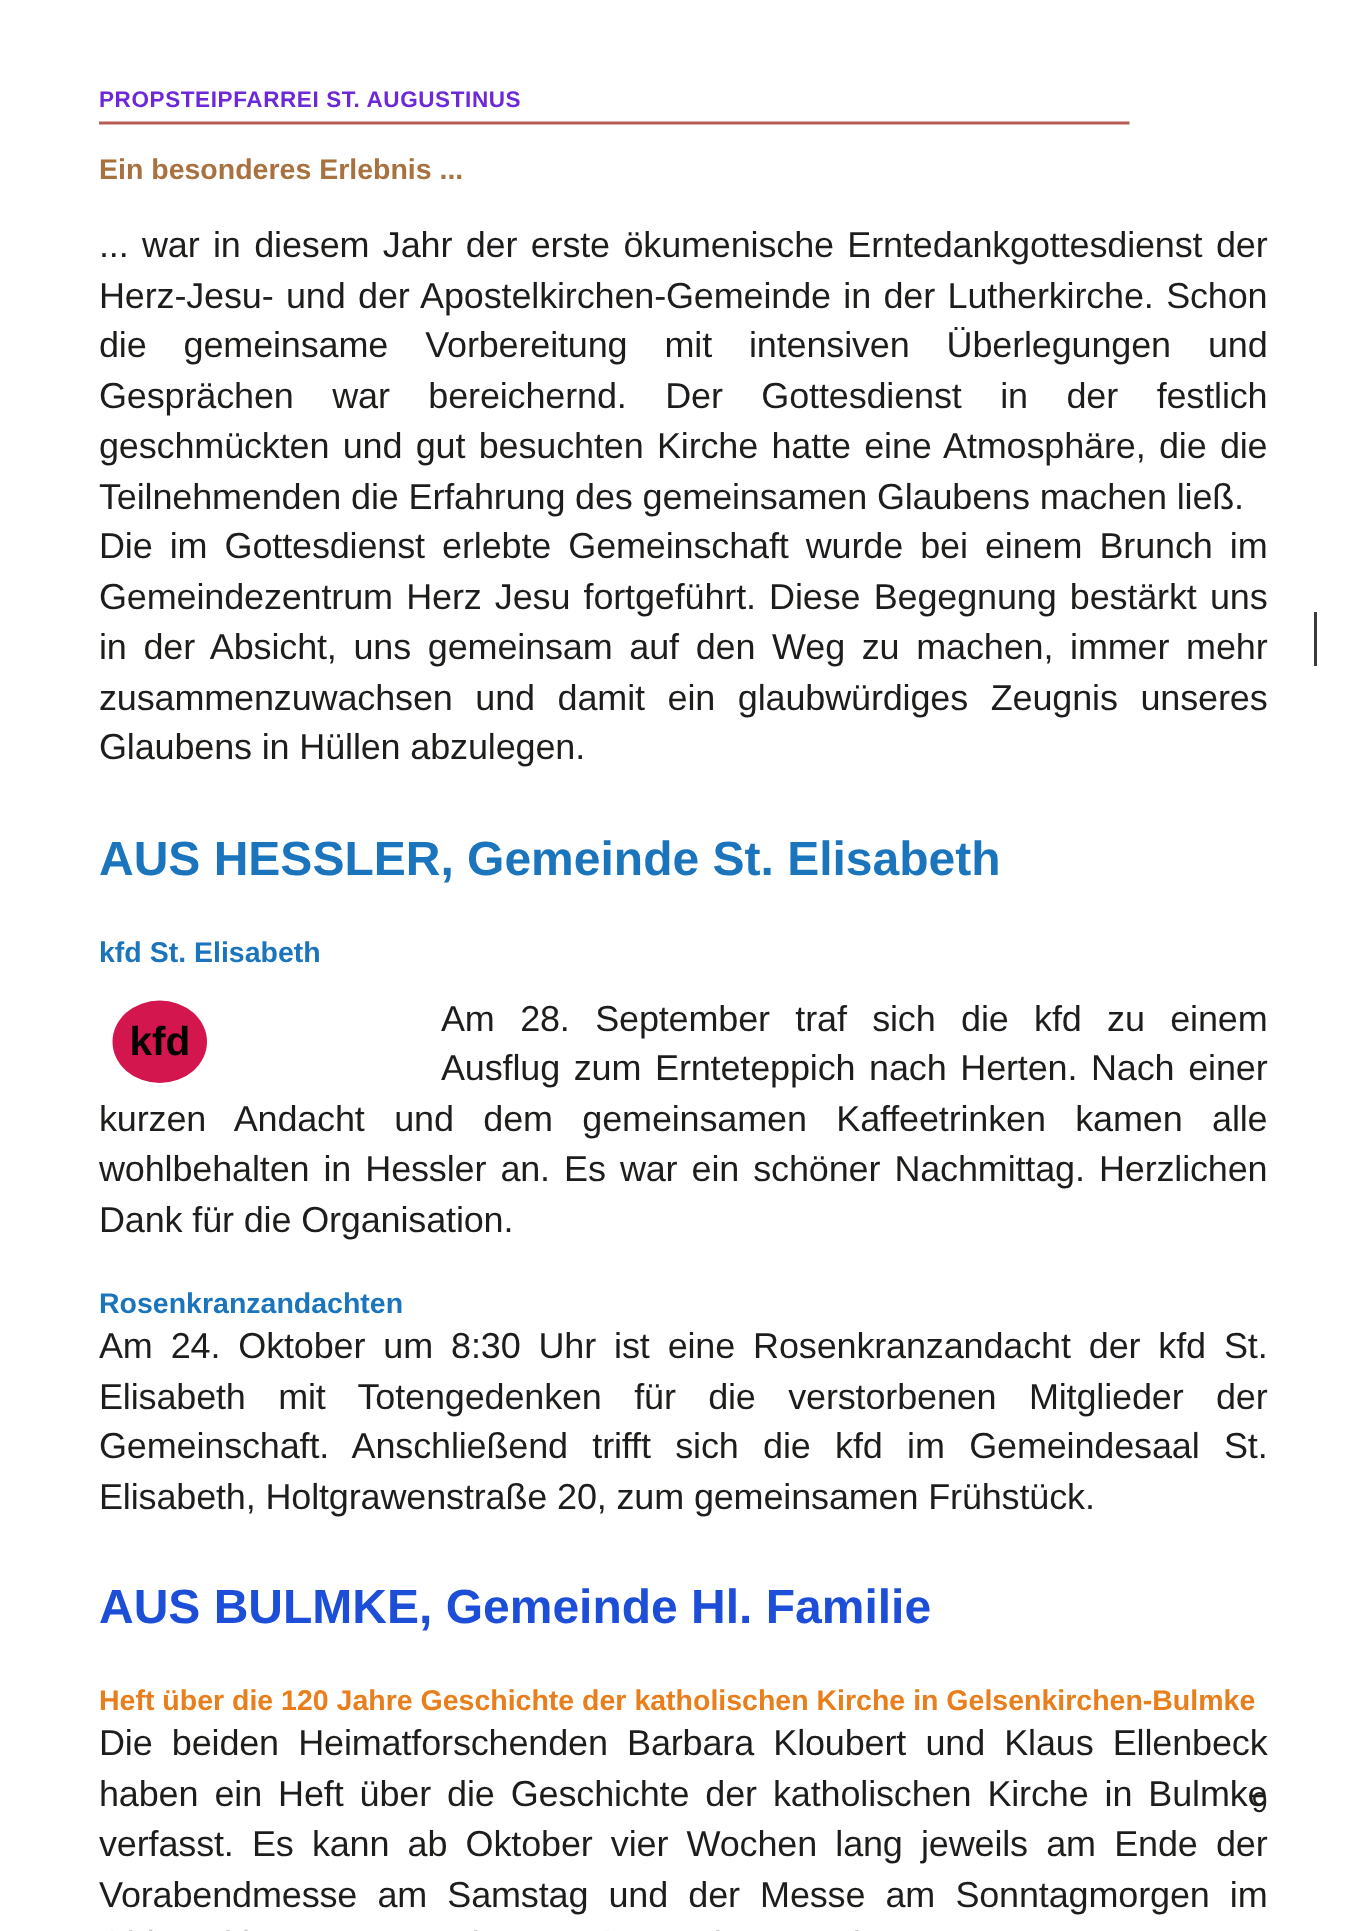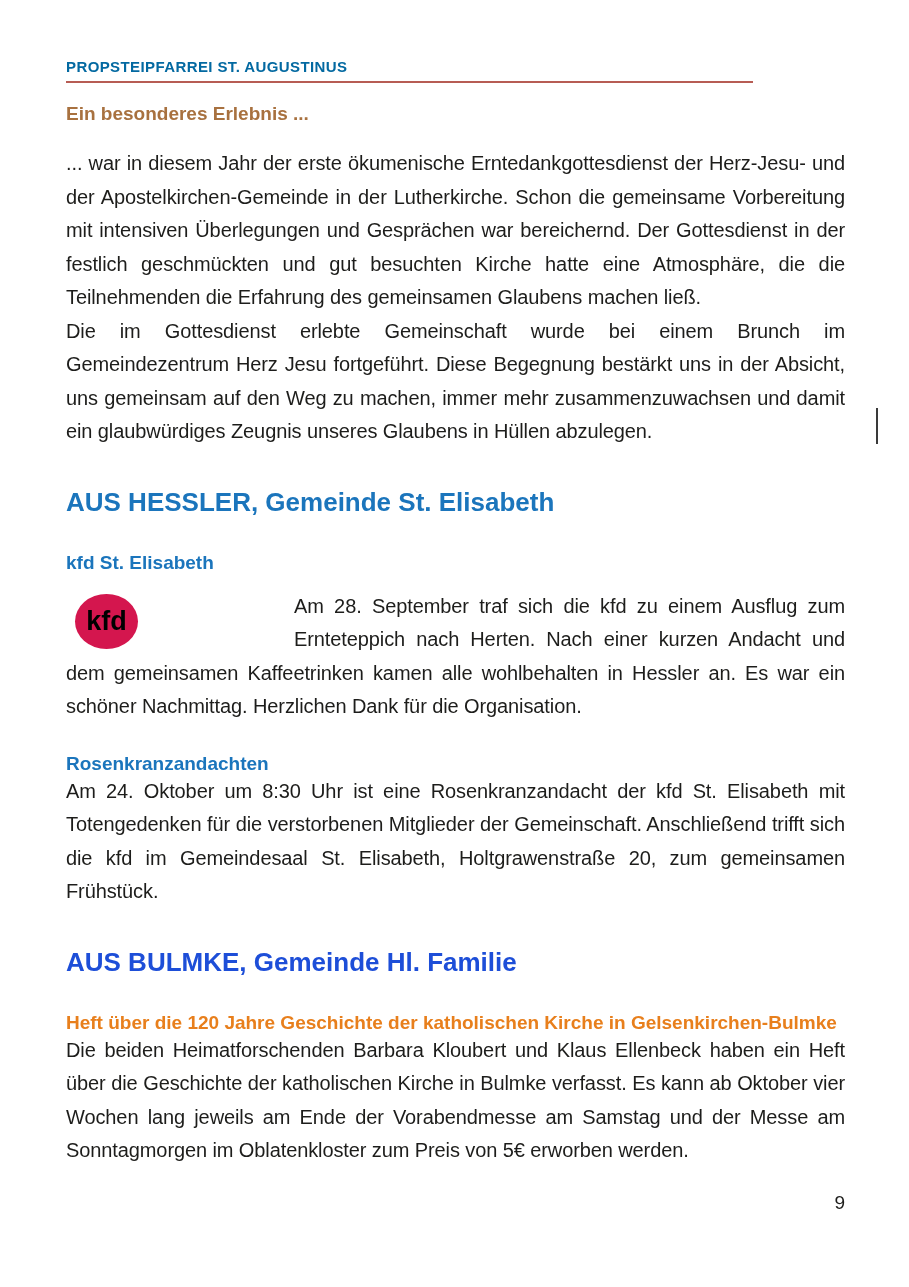--- a/index.html
+++ b/index.html
@@ -20,39 +20,39 @@
   }
   .doc-header {
     width: 687px;
     border-bottom: 2px solid #b75c54;
     padding-bottom: 5px;
   }
   .doc-header span {
     font-size: 15px;
     font-weight: bold;
     letter-spacing: 0.4px;
-    color: #0369a1;
+    color: #6d28d9;
   }
   .h-brown, .h-blue-sub, .h-orange-sub {
     font-size: 19px;
     font-weight: bold;
     margin: 0;
   }
   .h-brown  { color: #a8713f; margin-top: 20px; }
   .h-blue-sub { color: #1b75bc; }
   .h-orange-sub { color: #e87f1c; }
   .h-big {
-    font-size: 26px;
+    font-size: 32px;
     font-weight: bold;
     margin: 0;
   }
   .h-big.blue { color: #1b75bc; }
   .h-big.orange { color: #1d4ed8; }
   p.body {
-    font-size: 20px;
+    font-size: 24px;
     line-height: 33.5px;
     letter-spacing: -0.1px;
     text-align: justify;
     margin: 0;
   }
   .mt-para { margin-top: 22px !important; }
   .sp-40 { margin-top: 38px; }
   .sp-34 { margin-top: 34px; }
   .sp-28 { margin-top: 29px; }
   .sp-14 { margin-top: 14px; }

